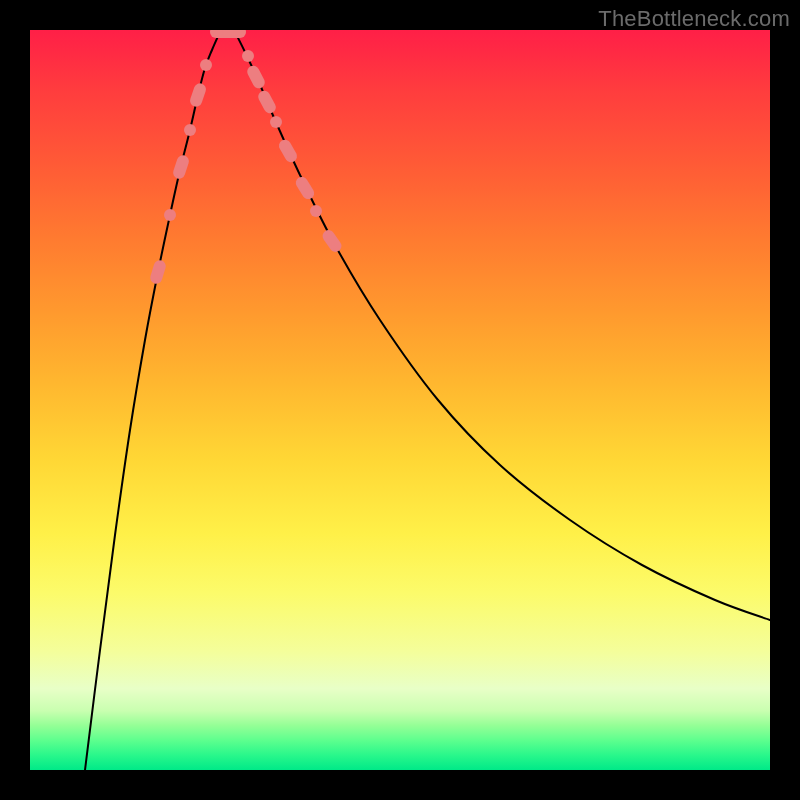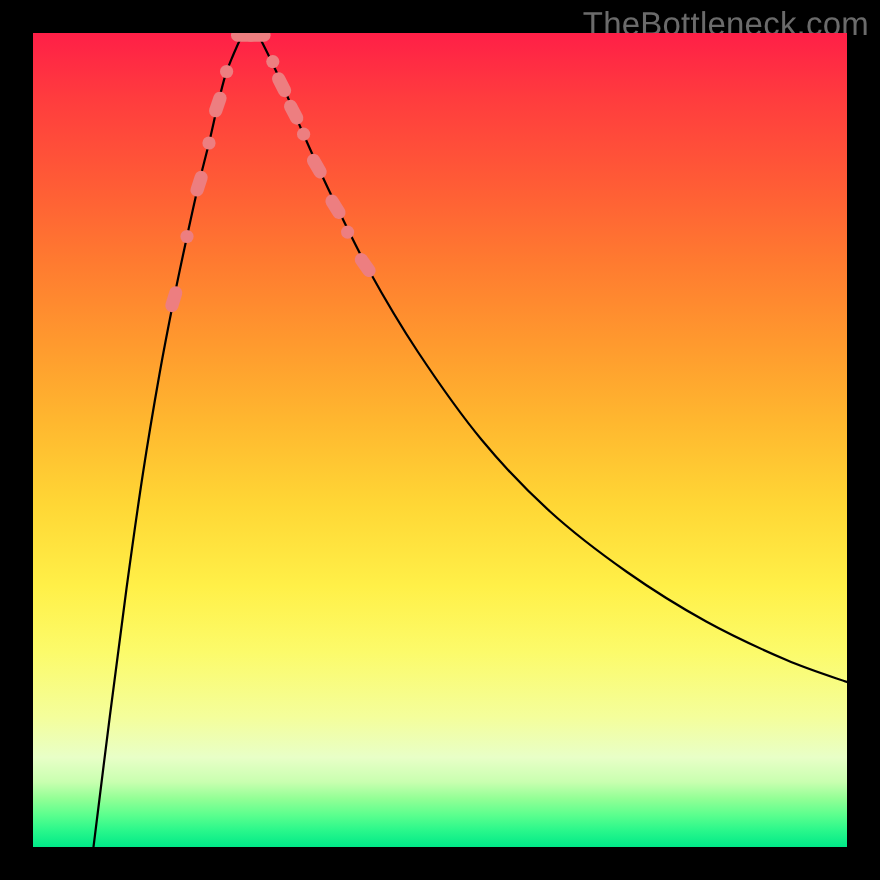--- a/index.html
+++ b/index.html
@@ -40,21 +40,21 @@
       #5dff8e 96%,
       #29f78b 98%,
       #00e988 100%
     );
   }
   .watermark {
     position: absolute;
     top: 6px;
     right: 10px;
     color: #6b6b6b;
-    font-size: 30px;
+    font-size: 22px;
     font-weight: 500;
     letter-spacing: 0.2px;
     font-family: Arial, Helvetica, sans-serif;
     user-select: none;
   }
   svg.curve {
     position: absolute;
     inset: 0;
   }
 </style>

